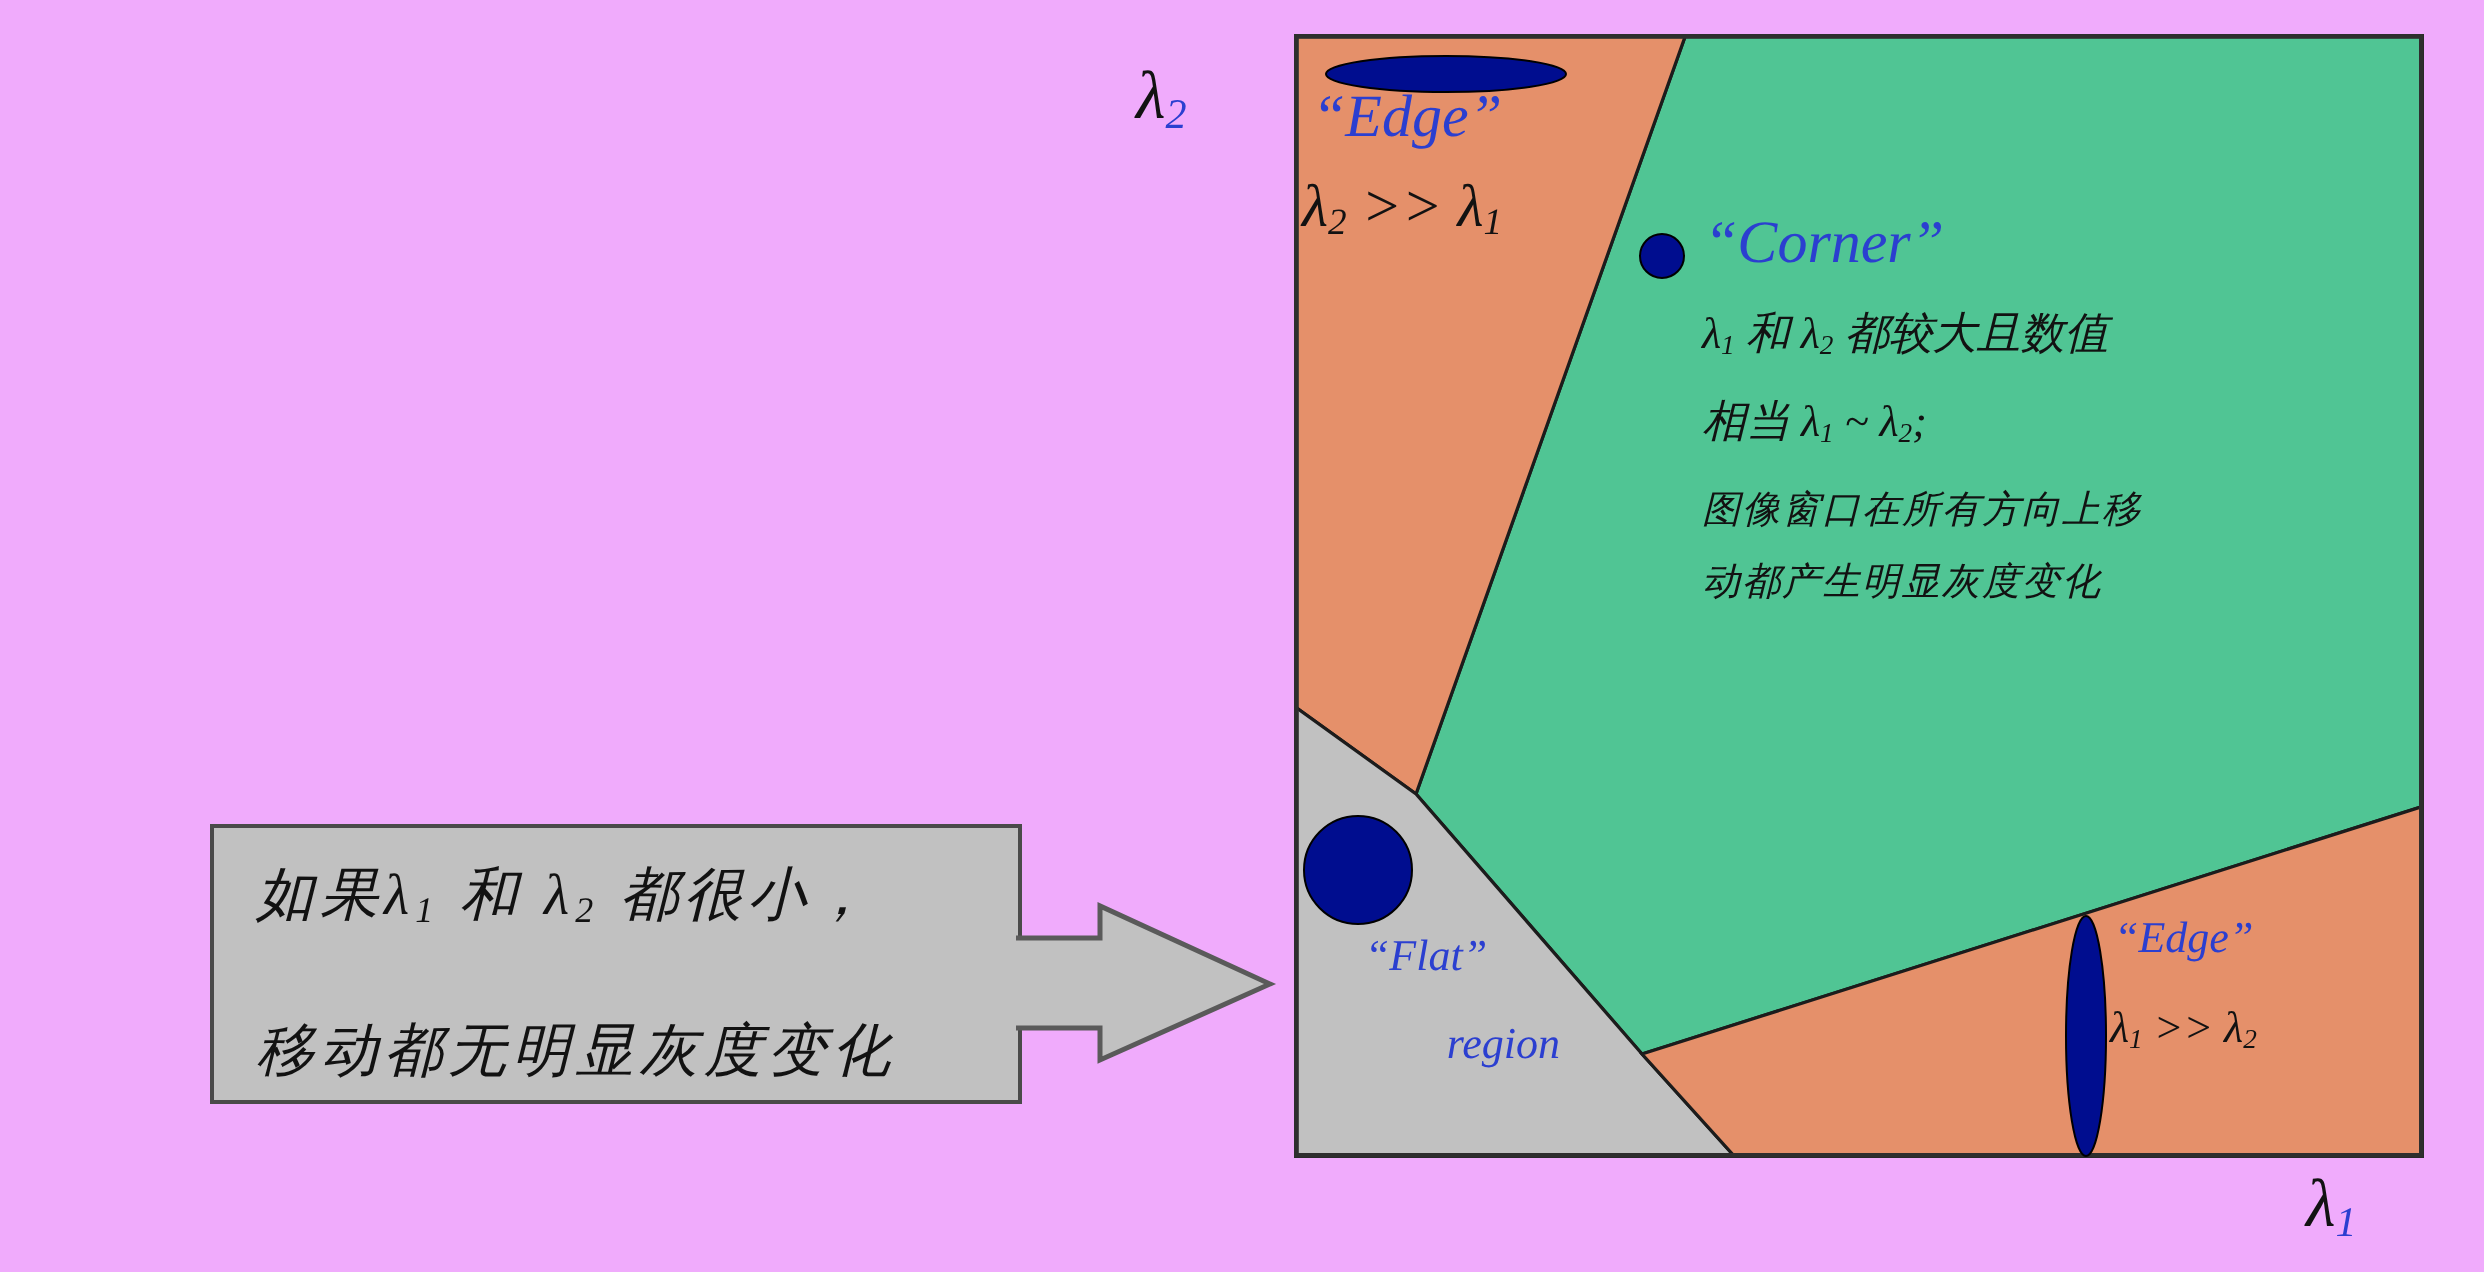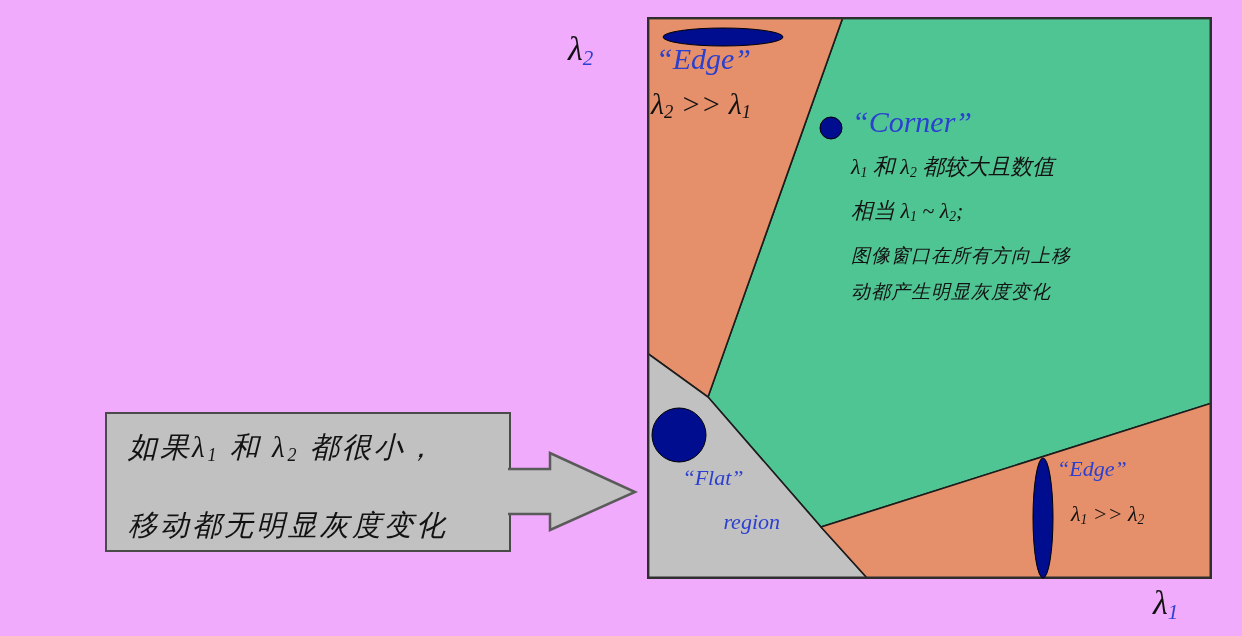--- a/index.html
+++ b/index.html
@@ -78,21 +78,21 @@
   </div>
   <div class="txt f25 black" style="left:851px;top:245px;">图像窗口在所有方向上移</div>
   <div class="txt f25 black" style="left:851px;top:281px;">动都产生明显灰度变化</div>
 
   <div class="txt f29 blue center" style="left:646px;top:466px;width:134px;">“Flat”</div>
   <div class="txt f29 blue center" style="left:646px;top:510px;width:134px;text-align:right;">region</div>
 
   <div class="txt f29 blue" style="left:1057px;top:457px;">
     <span>“Edge”</span>
   </div>
-  <div class="txt f29 black" style="left:1055px;top:502px;padding-left:16px;">
+  <div class="txt f29 black" style="left:1055px;top:502px;">
     <span>λ</span><span class="sb">1</span><span> &gt;&gt; </span><span>λ</span><span class="sb">2</span>
   </div>
 
   <div class="callout-box">
     <div class="callout-line" style="top:14px;">
       <span>如果</span><span>λ</span><span class="sb">1</span><span> 和 </span><span>λ</span><span class="sb">2</span><span> 都很小，</span>
     </div>
     <div class="callout-line" style="top:92px;">移动都无明显灰度变化</div>
   </div>
 

